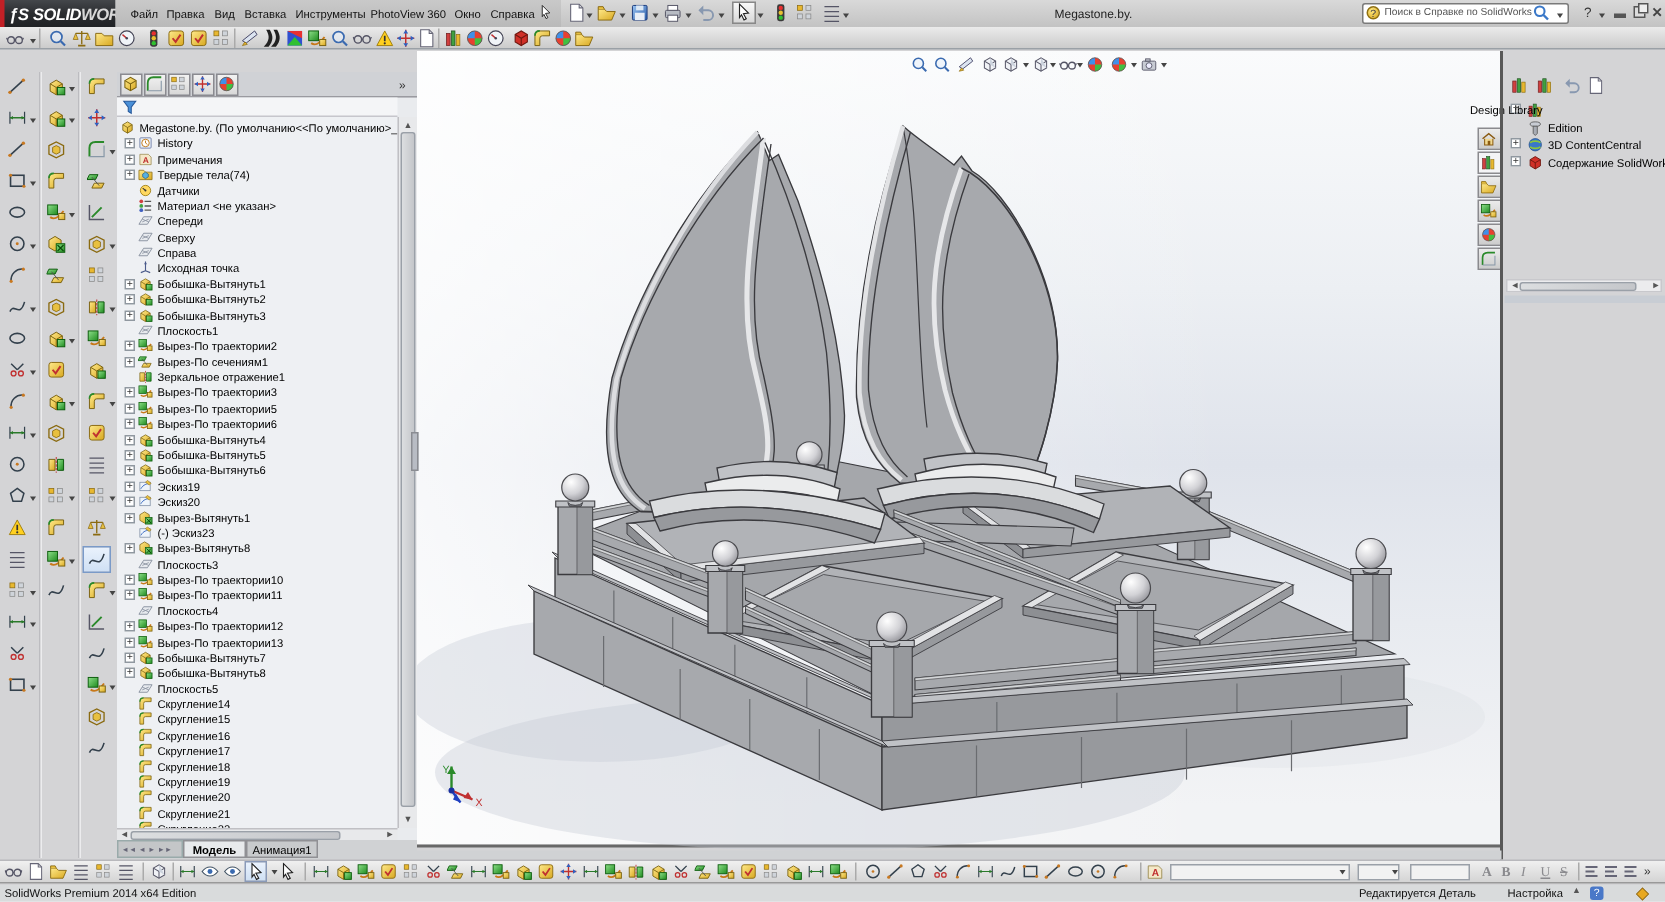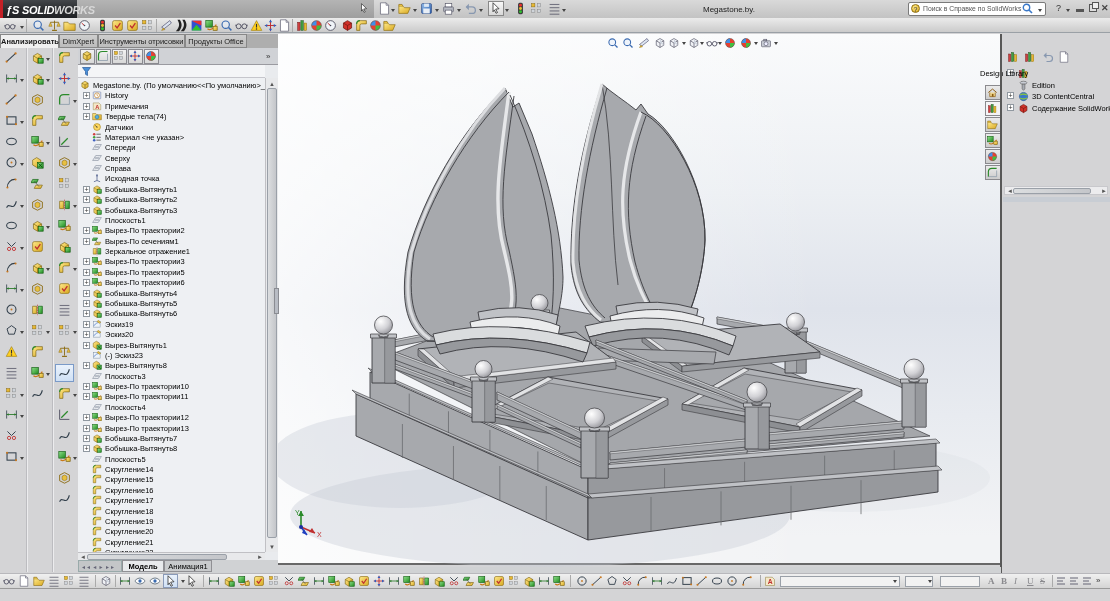--- a/index.html
+++ b/index.html
@@ -320,20 +320,30 @@
           <path d="M3 5l5-3 5 3v6l-5 3-5-3z" fill="#f0f2f6" stroke="#556" stroke-width="0.9"></path>
           <path d="M3 5l5 3 5-3M8 8v6" fill="none" stroke="#556" stroke-width="0.9"></path>
           <path d="M8 2v6l5 3" fill="#cdd4de"></path>
         </symbol>
 </defs>
     </svg>
 <div class="abs" id="titlebar"></div>
     <div class="abs" id="logo"></div>
     <div class="abs" id="redstripe"></div>
     <div class="abs" id="logotxt">ƒS <span style="letter-spacing:-0.3px">SOLID</span><span style="color:#d8d8d8;letter-spacing:-0.3px">WORKS</span></div>
+    <div class="abs" id="menus">
+      <span style="left:10px">Файл</span>
+      <span style="left:34px">Правка</span>
+      <span style="left:66px">Вид</span>
+      <span style="left:86px">Вставка</span>
+      <span style="left:120px">Инструменты</span>
+      <span style="left:170px">PhotoView 360</span>
+      <span style="left:226px">Окно</span>
+      <span style="left:250px">Справка</span>
+    </div>
     <div class="abs" id="tbright"></div>
     <svg class="ic" style="left:359px;top:3px" width="10" height="10">
       <use href="#i-cursor"></use>
     </svg>
     <svg class="ic" style="left:378px;top:2px" width="13" height="13">
       <use href="#i-docp"></use>
     </svg>
     <svg class="ic" style="left:398px;top:2px" width="13" height="13">
       <use href="#i-fopen"></use>
     </svg>
@@ -457,26 +467,20 @@
       <use href="#i-fillet"></use>
     </svg>
     <svg class="ic" style="left:369px;top:19px" width="13" height="13">
       <use href="#i-ball"></use>
     </svg>
     <svg class="ic" style="left:383px;top:19px" width="13" height="13">
       <use href="#i-fopen"></use>
     </svg>
     <div class="abs" style="left:156px;top:19px;width:1px;height:13px;background:#aaa"></div>
     <div class="abs" style="left:292px;top:19px;width:1px;height:13px;background:#aaa"></div>
-    <div class="abs" id="tabrow">
-<div class="tab active" style="left:0;width:59px">Анализировать</div>
-<div class="tab" style="left:59px;width:39px">DimXpert</div>
-<div class="tab" style="left:98px;width:87px">Инструменты отрисовки</div>
-<div class="tab" style="left:185px;width:62px">Продукты Office</div>
-</div>
     <div class="abs" id="leftbars">
       <div class="vsep" style="left:26px;background:#bcbcc0"></div>
       <div class="vsep" style="left:27px;background:#ececee"></div>
       <div class="vsep" style="left:52px;background:#bcbcc0"></div>
       <div class="vsep" style="left:53px;background:#ececee"></div>
       <svg class="ic" style="left:5px;top:3px" width="13" height="13">
         <use href="#i-gline"></use>
       </svg>
       <svg class="ic" style="left:5px;top:24px" width="13" height="13">
         <use href="#i-gdim"></use>
@@ -1443,12 +1447,22 @@
     <svg class="ic" style="left:1056px;top:576px" width="10" height="10">
       <path d="M1 2h8M1 5h6M1 8h8" stroke="#667" stroke-width="1.2"></path>
     </svg>
     <svg class="ic" style="left:1069px;top:576px" width="10" height="10">
       <path d="M1 2h8M1 5h6M1 8h8" stroke="#667" stroke-width="1.2"></path>
     </svg>
     <svg class="ic" style="left:1082px;top:576px" width="10" height="10">
       <path d="M1 2h8M1 5h6M1 8h8" stroke="#667" stroke-width="1.2"></path>
     </svg>
     <span class="s" style="left:1096px;top:576px;font-size:8px;color:#333">»</span>
+    <div class="abs" id="statusbar">
+      <span class="s" style="left:3px;top:1px">SolidWorks Premium 2014 x64 Edition</span>
+      <span class="s" style="left:906px;top:1px">Редактируется Деталь</span>
+      <span class="s" style="left:1005px;top:1px">Настройка</span>
+      <span class="s" style="left:1048px;top:1px;font-size:6px;color:#555">▲</span>
+      <div class="abs" style="left:1060px;top:1px;width:9px;height:9px;background:#4a78c8;border-radius:2px;color:#fff;font-size:7px;text-align:center;line-height:9px">?</div>
+      <svg class="ic" style="left:1090px;top:1px" width="10" height="10">
+        <path d="M1 5l4-4 4 4-4 4z" fill="#e8a820" stroke="#906810" stroke-width="0.7"></path>
+      </svg>
+    </div>
   </div>
 </body></html>

